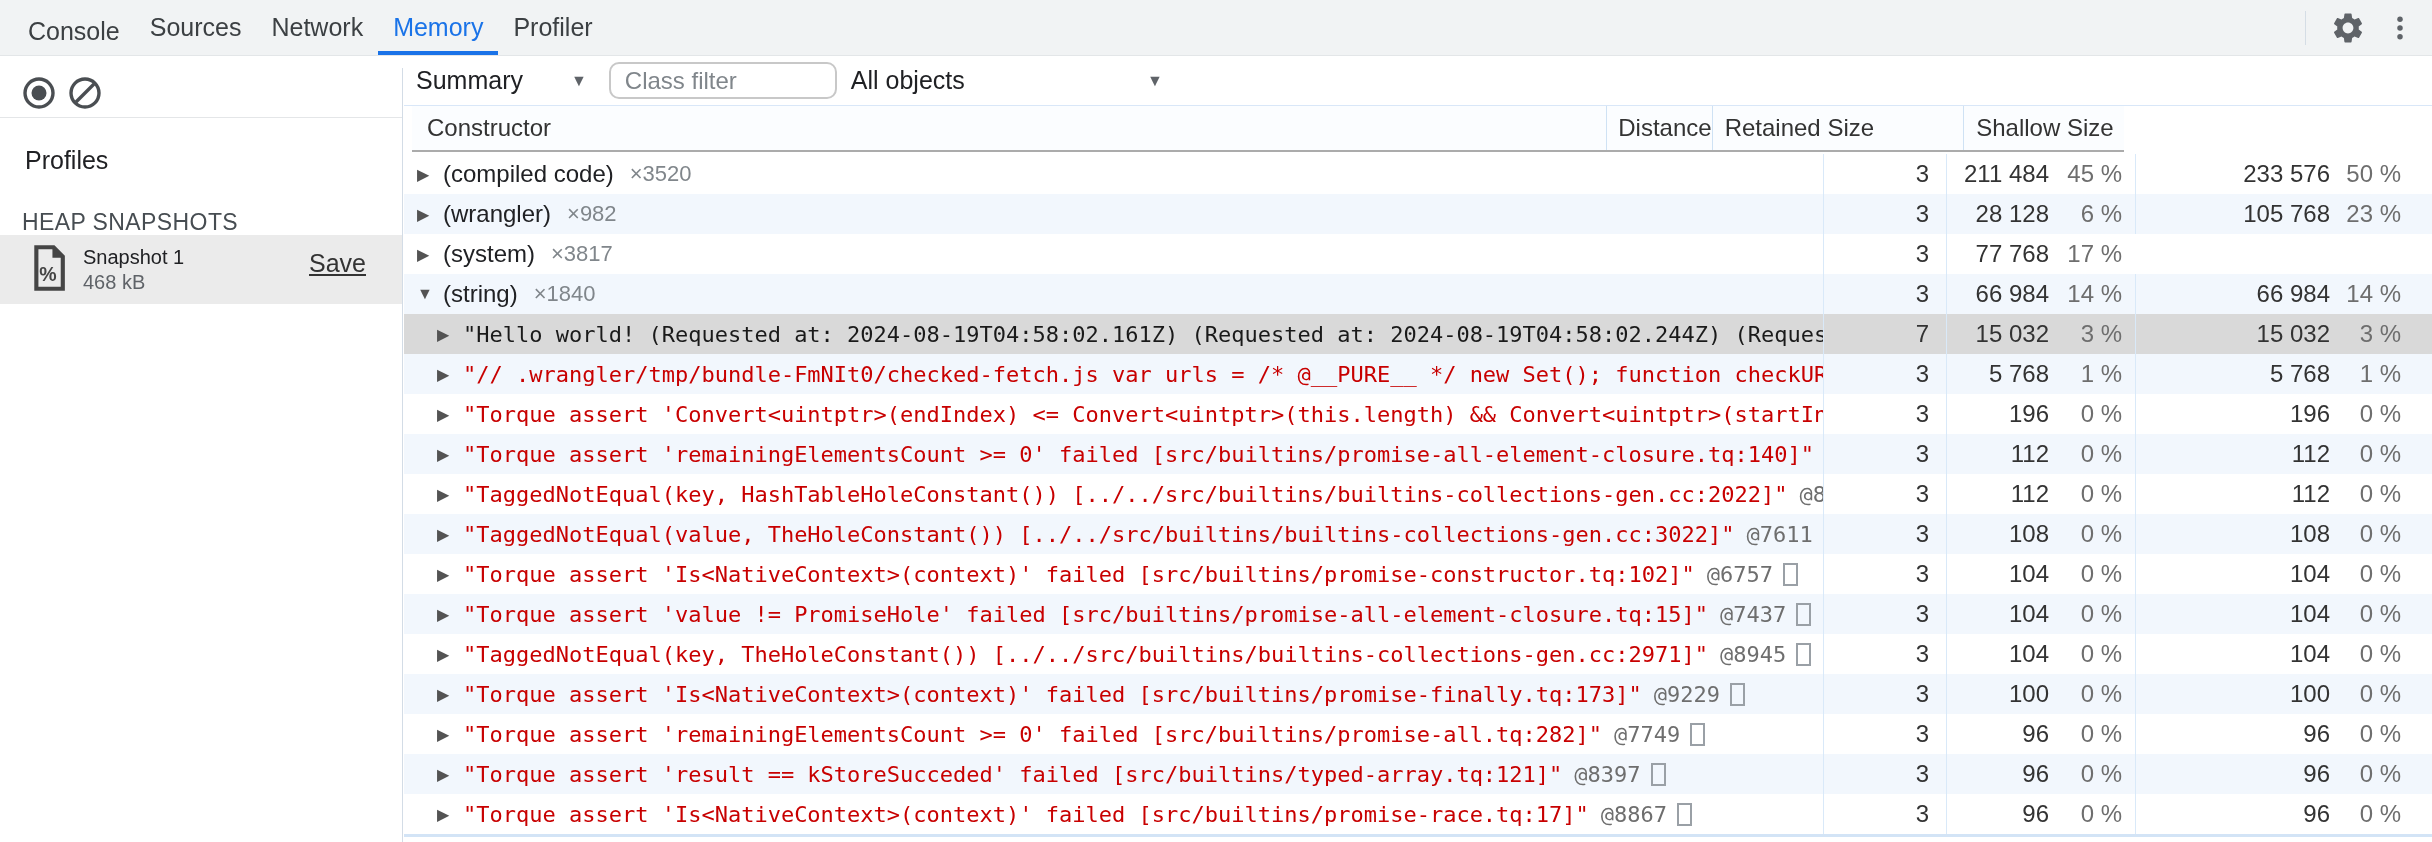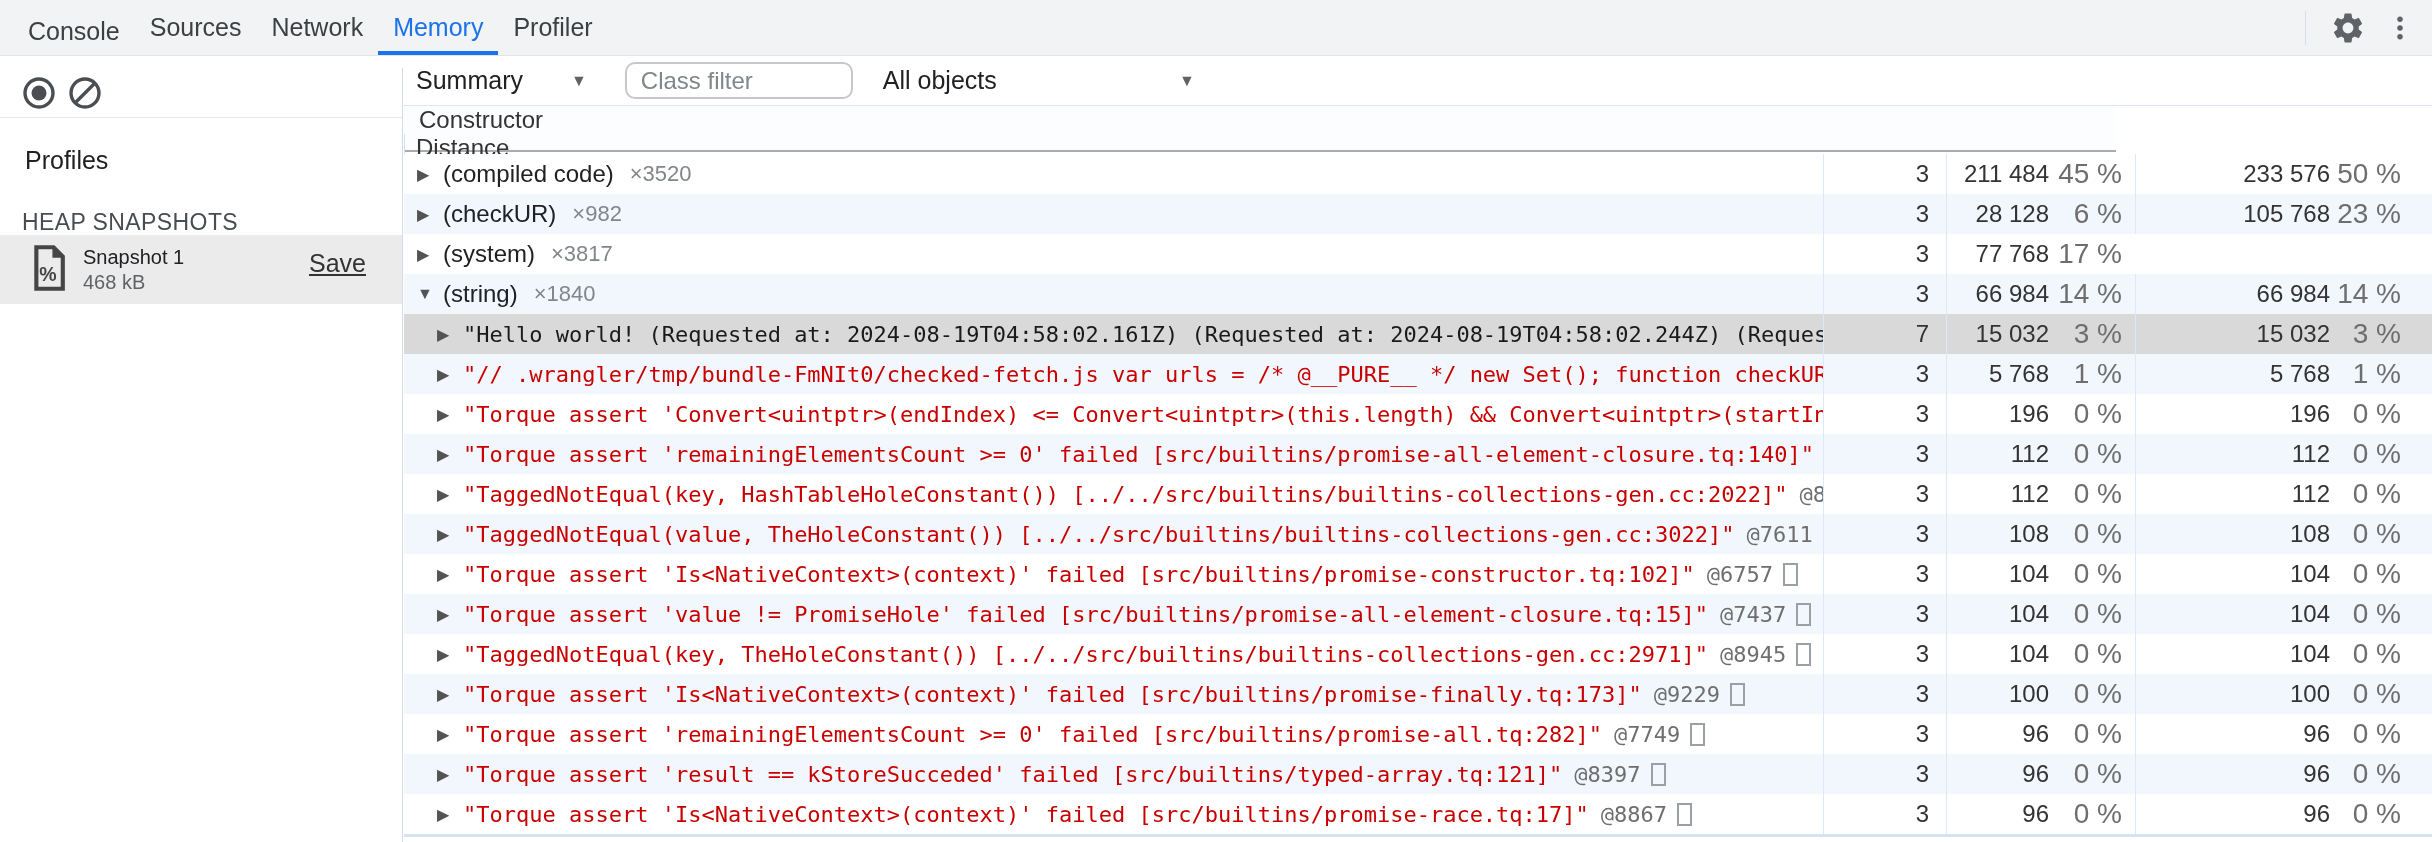--- a/index.html
+++ b/index.html
@@ -24,49 +24,49 @@
   .heap-title { margin:34px 0 0 22px; font-size:23px; color:#474d52; letter-spacing:.4px; }
   .snapshot-item { position:absolute; left:0; top:167px; width:402px; height:69px; background:#ebebeb; display:flex; align-items:center; cursor:pointer; }
   .snap-icon { margin-left:31px; }
   .snap-text { margin-left:16px; }
   .snap-name { font-size:20px; color:#202124; }
   .snap-size { font-size:20px; color:#5f6368; margin-top:2px; }
   .snap-save { position:absolute; right:36px; top:14px; font-size:25px; color:#333; text-decoration:underline; cursor:pointer; }
 
   
   .main { position:absolute; left:404px; top:56px; width:2028px; height:786px; background:#fff; }
-  .main-toolbar { height:50px; border-bottom:1px solid #d9e7f8; display:flex; align-items:center;gap:16px; }
+  .main-toolbar { height:50px; border-bottom:1px solid #d9e7f8; display:flex; align-items:center; }
   .perspective { display:flex; align-items:center; margin-left:12px; cursor:pointer; }
   .perspective .lbl { font-size:25px; color:#202124; }
   .dd-arrow { font-size:16px; color:#5f6368; margin-left:48px; }
   .class-filter { margin-left:22px; width:228px; height:37px; border:2px solid #c8c8c8; border-radius:10px; font-size:24px; color:#202124; padding:0 14px; outline:none; font-family:"Liberation Sans", sans-serif; }
   .class-filter::placeholder { color:#80868b; }
   .objects-select { display:flex; align-items:center; margin-left:14px; width:312px; cursor:pointer; }
   .objects-select .lbl { font-size:25px; color:#202124; }
   .objects-select .dd-arrow { margin-left:auto; }
 
   
-  .grid-header { position:absolute; left:0; top:50px; width:1712px; height:46px; background:#fbfdff; border-bottom:2px solid #ababab; display:flex; font-size:24px; color:#333;flex-direction:column; }
+  .grid-header { position:absolute; left:8px; top:50px; width:1712px; height:46px; background:#fbfdff; border-bottom:2px solid #ababab; display:flex; font-size:24px; color:#333; }
   .gh-cell { display:flex; align-items:center; }
   .gh-constructor { width:1419px; padding-left:15px; }
   .gh-distance { width:123px; padding-left:11px; border-left:1px solid #cfe2f4; }
   .gh-shallow { width:189px; padding-left:12px; border-left:1px solid #cfe2f4; }
   .gh-retained { width:297px; padding-left:12px; border-left:1px solid #cfe2f4; }
 
   .grid-body { position:absolute; left:0; top:98px; width:2028px; }
   .row { display:flex; height:40px; background:#fff; cursor:pointer; }
   .row.striped { background:#f2f7fd; }
   .row.selected { background:#d9d9d9; }
   .cell { height:40px; }
   .c-constructor { width:1419px; display:flex; align-items:center; overflow:hidden; white-space:nowrap; }
   .c-distance { width:123px; border-left:1px solid #d9e9f9; font-size:24px; color:#333; text-align:right; padding-right:17px; line-height:40px; }
   .c-shallow { width:189px; border-left:1px solid #d9e9f9; display:flex; align-items:center; }
   .c-retained { width:297px; border-left:1px solid #d9e9f9; display:flex; align-items:center; }
   .num { flex:1; text-align:right; font-size:24px; color:#333; }
-  .pct { text-align:right; font-size:28px; color:#6e6e6e; }
+  .pct { text-align:right; font-size:24px; color:#6e6e6e; }
   .c-shallow .pct { width:86px; padding-right:13px; }
   .c-retained .pct { width:102px; padding-right:31px; }
 
   .tri { width:26px; font-size:16px; color:#535353; flex:none; text-align:left; }
   .lvl0 .tri { margin-left:13px; }
   .lvl1 .tri { margin-left:33px; }
   .cname { font-size:24px; color:#202124; }
   .cname.mono { font-family:"DejaVu Sans Mono", monospace; font-size:22px; }
   .cname.red { color:#c80000; }
   .cname.mono-dark { color:#1a1a1a; }
@@ -171,21 +171,21 @@
       <span class="pct">45 %</span>
     </div>
     <div class="cell c-retained">
       <span class="num">233 576</span>
       <span class="pct">50 %</span>
     </div>
   </div>
         <div class="row lvl0 striped">
     <div class="cell c-constructor">
       <span class="tri">▶</span>
-      <span class="cname">(checkUR)</span>
+      <span class="cname">(wrangler)</span>
       <span class="ccount">×982</span>
 
     </div>
     <div class="cell c-distance">3</div>
     <div class="cell c-shallow">
       <span class="num">28 128</span>
       <span class="pct">6 %</span>
     </div>
     <div class="cell c-retained">
       <span class="num">105 768</span>

